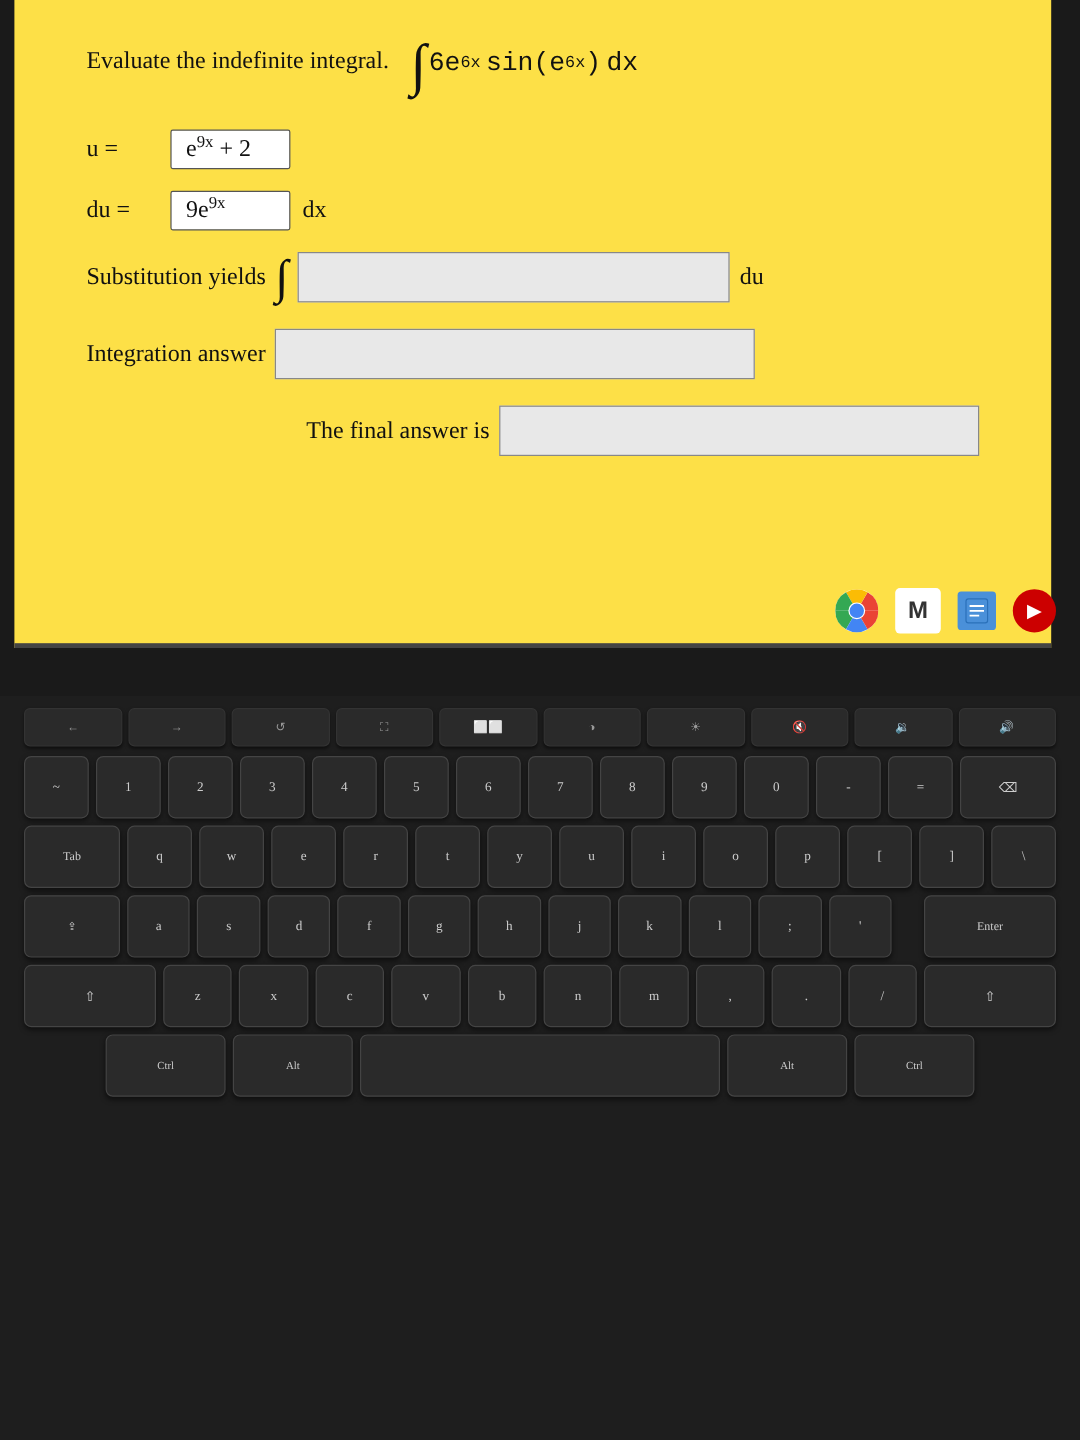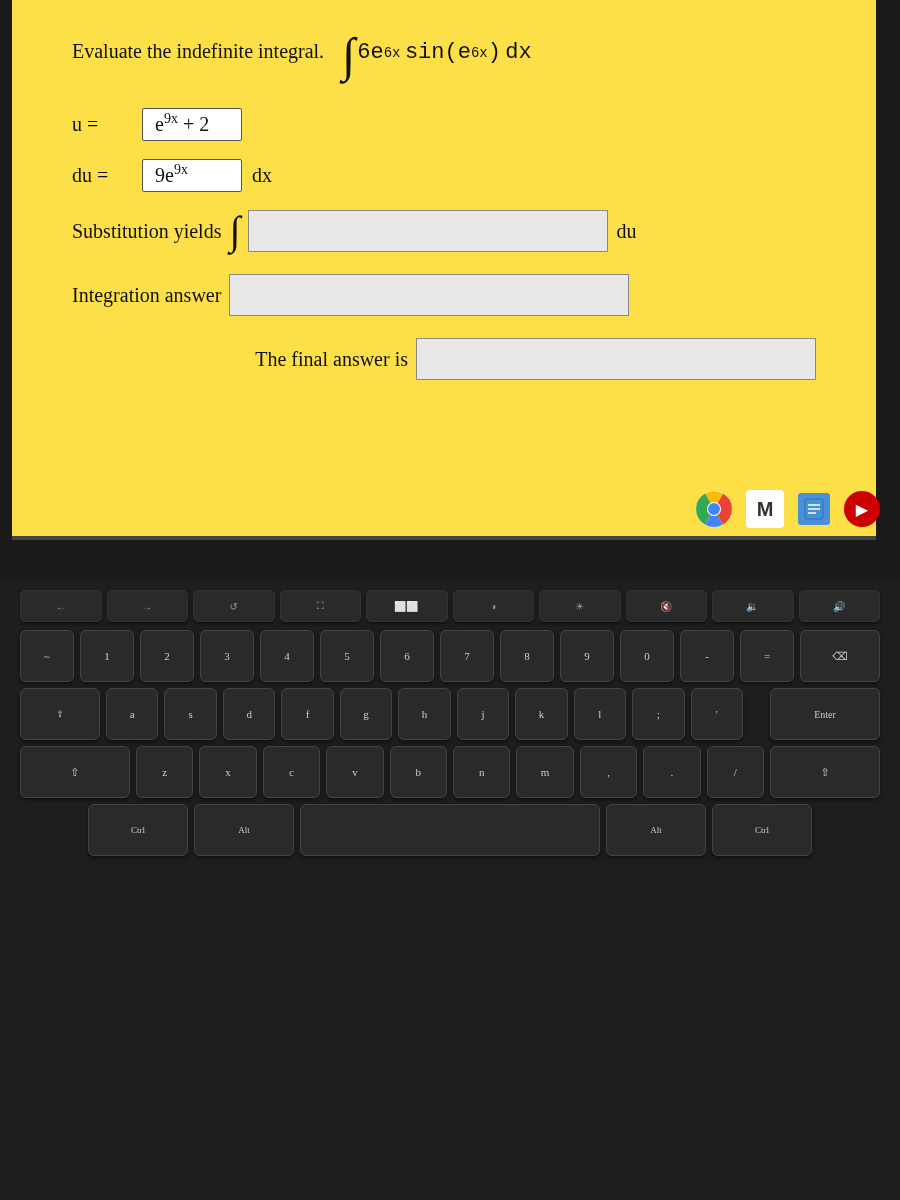--- a/index.html
+++ b/index.html
@@ -392,20 +392,36 @@
     <div class="key">6</div>
     <div class="key">7</div>
     <div class="key">8</div>
     <div class="key">9</div>
     <div class="key">0</div>
     <div class="key">-</div>
     <div class="key">=</div>
     <div class="key key-wide">⌫</div>
   </div>
 
+  <div class="keyboard-row">
+    <div class="key key-wide" style="font-size:10px;">Tab</div>
+    <div class="key">q</div>
+    <div class="key">w</div>
+    <div class="key">e</div>
+    <div class="key">r</div>
+    <div class="key">t</div>
+    <div class="key">y</div>
+    <div class="key">u</div>
+    <div class="key">i</div>
+    <div class="key">o</div>
+    <div class="key">p</div>
+    <div class="key">[</div>
+    <div class="key">]</div>
+    <div class="key">\</div>
+  </div>
 
   <div class="keyboard-row">
     <div class="key key-wide" style="font-size:9px;">⇪</div>
     <div class="key">a</div>
     <div class="key">s</div>
     <div class="key">d</div>
     <div class="key">f</div>
     <div class="key">g</div>
     <div class="key">h</div>
     <div class="key">j</div>

